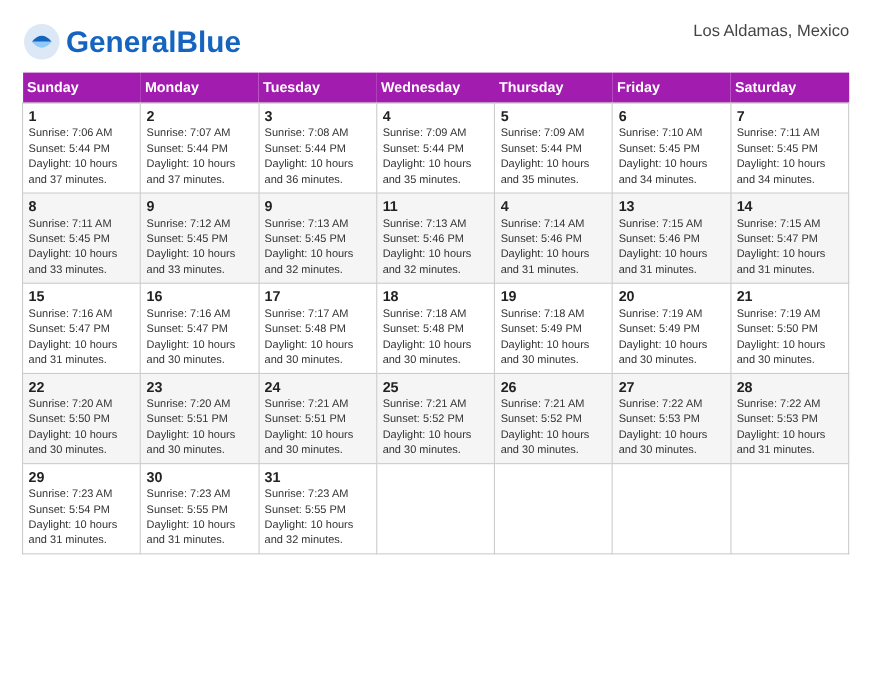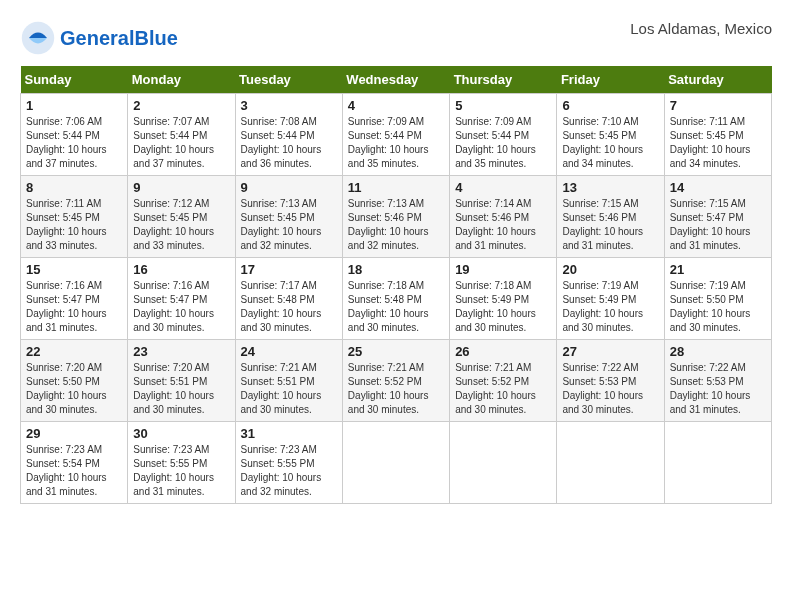--- a/index.html
+++ b/index.html
@@ -15,21 +15,21 @@
       justify-content: space-between;
       align-items: flex-start;
       margin-bottom: 10px;
     }
     .logo {
       display: flex;
       align-items: center;
       gap: 4px;
     }
     .logo-text {
-      font-size: 20px;
+      font-size: 27px;
       font-weight: bold;
       color: #1a1a1a;
     }
     .logo-text span {
       color: #1565c0;
     }
     .logo-icon {
       width: 36px;
       height: 36px;
     }
@@ -44,21 +44,21 @@
     .location {
       font-size: 15px;
       color: #444;
     }
     .calendar {
       width: 100%;
       border-collapse: collapse;
       font-size: 11px;
     }
     .calendar th {
-      background: #4d7c0f;
+      background: #a21caf;
       color: #fff;
       padding: 6px 4px;
       text-align: left;
       font-size: 13px;
       font-weight: bold;
     }
     .calendar td {
       border: 1px solid #ccc;
       vertical-align: top;
       padding: 4px 5px;

